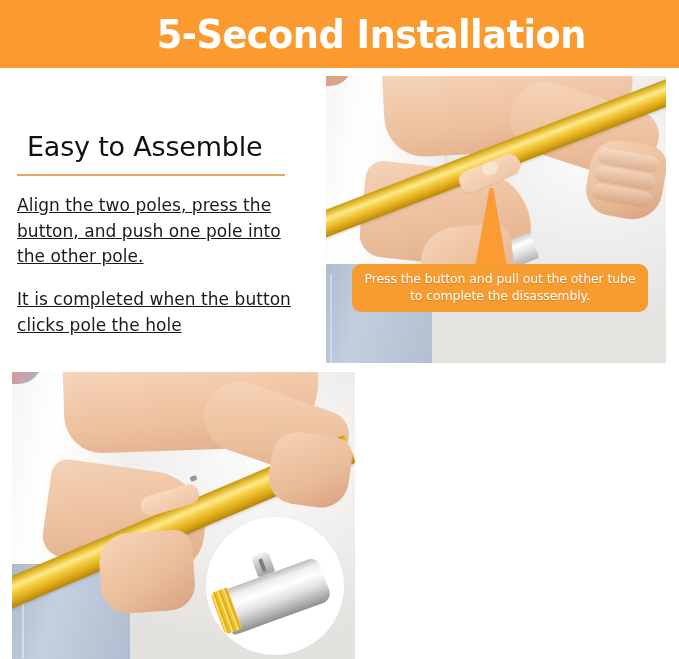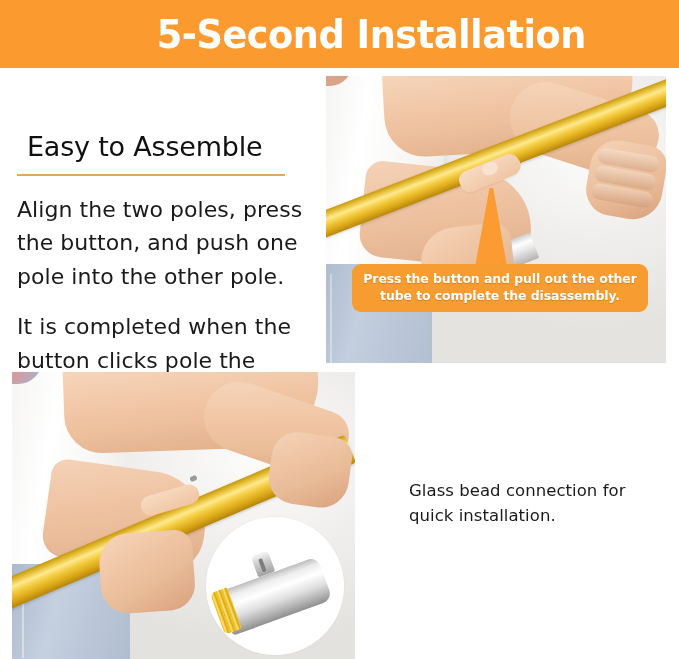--- a/index.html
+++ b/index.html
@@ -58,25 +58,26 @@
     letter-spacing: -0.2px;
   }
   .heading-rule {
     width: 268px;
     height: 2px;
     background: #e0a860;
     margin-top: 9px;
     margin-bottom: 17px;
   }
   .body-text {
-    font-size: 22px;
+    font-size: 17px;
     color: #1a1a1a;
     line-height: 1.52;
     margin: 0 0 17px 0;
     letter-spacing: 0.05px;
+    text-decoration: underline;
   }
   .body-text:last-child { margin-bottom: 0; }
 
   
   .right-bottom-text {
     position: absolute;
     left: 409px;
     top: 478px;
     width: 250px;
     font-size: 16.5px;
@@ -279,21 +280,21 @@
     width: 296px;
     padding: 7px 10px 8px 10px;
     background: #f79c31;
     border-radius: 9px;
     text-align: center;
     box-sizing: border-box;
   }
   .caption-text {
     color: #ffffff;
     font-size: 12.5px;
-    font-weight: bold;
+    font-weight: normal;
     line-height: 1.32;
     letter-spacing: -0.1px;
     text-shadow: 0 1px 1px rgba(150,80,10,0.35);
   }
 
   
   .photo-bottom-left {
     position: absolute;
     left: 12px;
     top: 372px;
@@ -534,15 +535,14 @@
     <div class="pbl-hand-right"></div>
     <div class="pbl-hand-left"></div>
     <div class="pbl-finger"></div>
     <div class="inset-circle">
       <div class="inset-tube"></div>
       <div class="inset-tube-gold"></div>
       <div class="inset-spring-btn"></div>
     </div>
   </div>
 
-  <div class="right-bottom-text">Glass bead connection for quick installation.</div>
 
 </div>
 
 </body></html>

